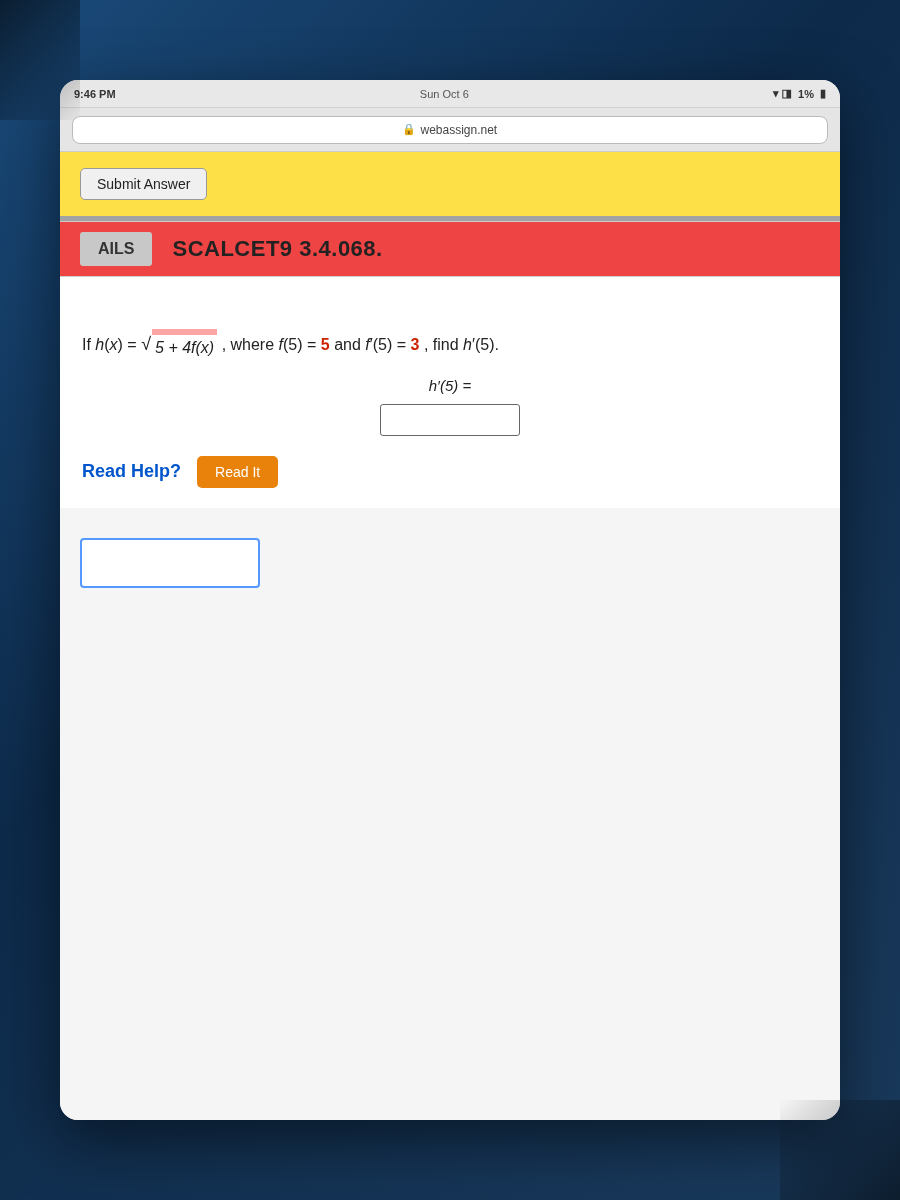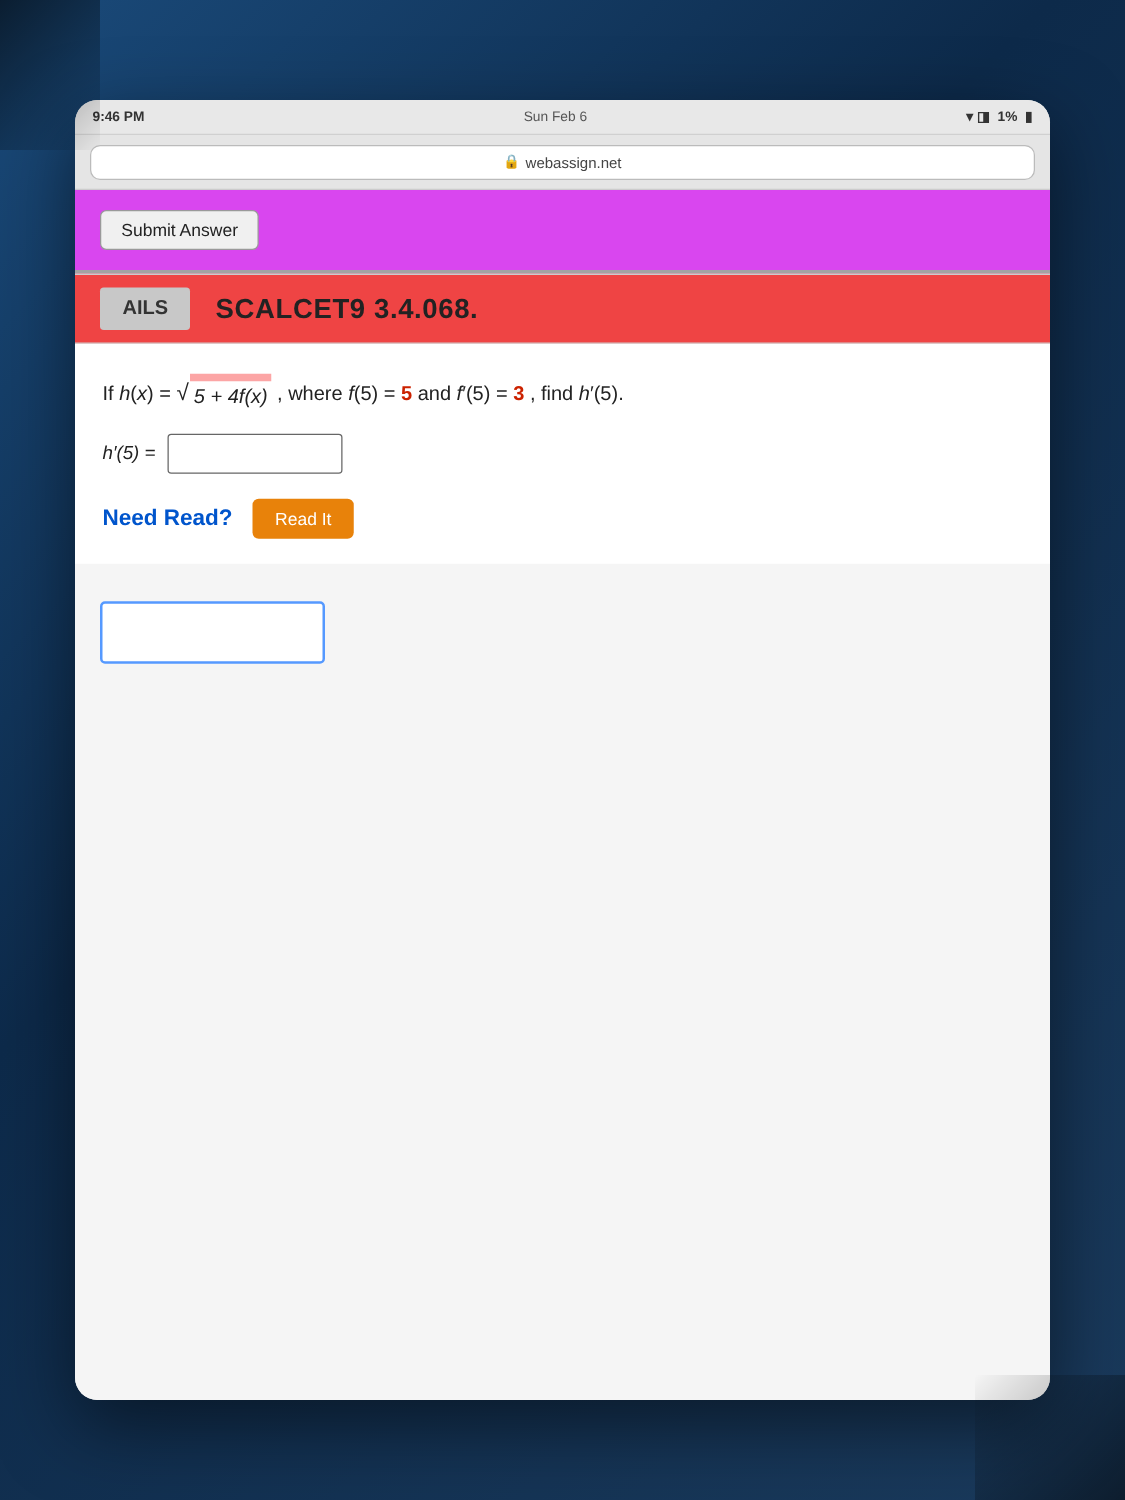--- a/index.html
+++ b/index.html
@@ -97,23 +97,23 @@
 
     
     .page-content {
       background: #f5f5f5;
       height: calc(100% - 72px);
       overflow-y: auto;
     }
 
     
     .top-section {
-      background: #d946ef;
+      background: #fde047;
       padding: 16px 20px;
-      border-bottom: 3px solid #a3a3a3;
+      border-bottom: 5px solid #a3a3a3;
     }
 
     .submit-answer-btn {
       background: #f0f0f0;
       border: 1.5px solid #999;
       border-radius: 5px;
       padding: 7px 16px;
       font-size: 14px;
       color: #222;
       cursor: pointer;
@@ -159,20 +159,21 @@
     .question-content {
       background: white;
       padding: 24px 22px 20px 22px;
     }
 
     .question-text {
       font-size: 16px;
       color: #222;
       line-height: 1.6;
       margin-bottom: 16px;
+      margin-top: 28px;
     }
 
     .math-inline {
       font-style: italic;
     }
 
     .highlight-red {
       color: #cc2200;
       font-weight: 600;
     }
@@ -192,20 +193,21 @@
       padding: 0 3px;
       font-style: italic;
     }
 
     .answer-row {
       display: flex;
       align-items: center;
       gap: 10px;
       margin-top: 8px;
       margin-bottom: 20px;
+      flex-direction: column;
     }
 
     .answer-label {
       font-size: 15px;
       font-style: italic;
       color: #222;
     }
 
     .answer-input {
       border: 1.5px solid #666;
@@ -274,21 +276,21 @@
   </style>
 </head>
 <body>
 
 <div class="bg-overlay"></div>
 
 <div class="ipad-frame">
 
   <div class="status-bar">
     <span class="status-left">9:46 PM</span>
-    <span class="status-center">Sun Feb 6</span>
+    <span class="status-center">Sun Oct 6</span>
     <span class="status-right">
       <span>▾&nbsp;◨</span>
       <span>1%</span>
       <span>▮</span>
     </span>
   </div>
 
   <div class="browser-bar">
     <div class="url-bar">
       <span class="lock-icon">🔒</span>
@@ -323,21 +325,21 @@
           <span class="highlight-red">3</span>
           <span>, find <span class="math-inline">h</span>′(5).</span>
         </div>
 
         <div class="answer-row">
           <span class="answer-label math-inline">h′(5) =</span>
           <input class="answer-input" type="text" style="">
         </div>
 
         <div class="need-help-row">
-          <span class="need-help-label">Need Read?</span>
+          <span class="need-help-label">Read Help?</span>
           <button class="read-it-btn">Read It</button>
         </div>
 
       </div>
     </div>
 
     <div class="bottom-section">
       <div class="bottom-input-box"></div>
     </div>
 

